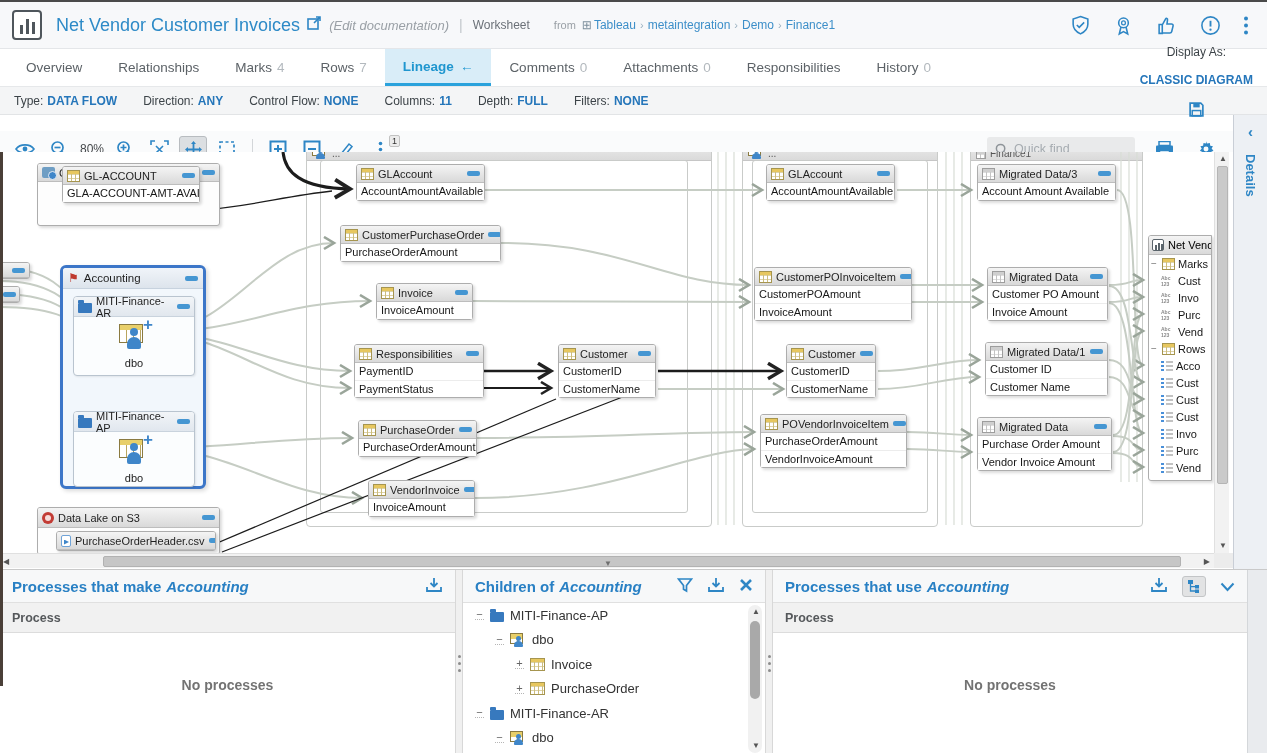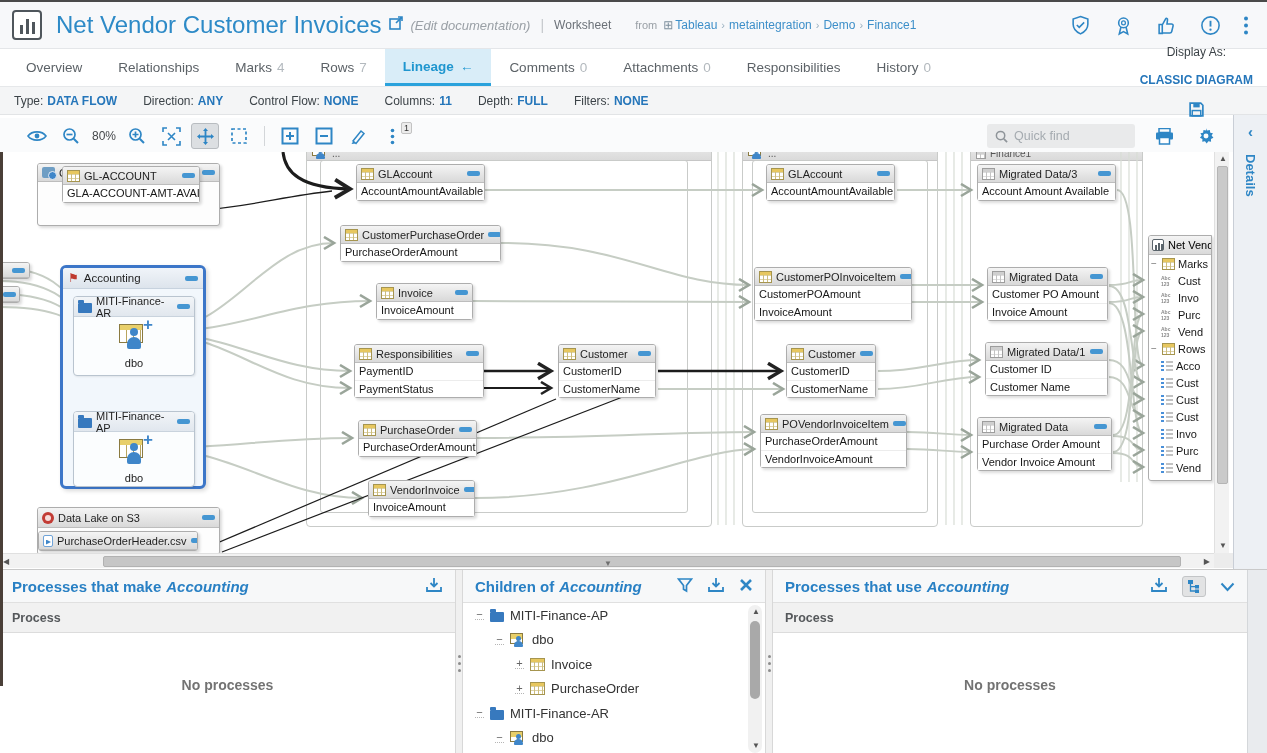--- a/index.html
+++ b/index.html
@@ -5,21 +5,21 @@
   * { margin:0; padding:0; box-sizing:border-box; }
   body { font-family:"Liberation Sans", sans-serif; background:#fff; }
   .app { position:relative; width:1267px; height:753px; overflow:hidden; background:#fff; border-top:2px solid #4a4a4a; }
 
   
   .topbar { position:absolute; left:0; top:0; width:1267px; height:47px; background:#f7f8fa; border-bottom:1px solid #e4e6e9; display:flex; align-items:center; }
   .appicon { width:30px; height:30px; border:2px solid #4f565c; border-radius:4px; margin:0 14px 0 12px; background:
     linear-gradient(#4f565c,#4f565c) 6px 13px/3px 9px no-repeat,
     linear-gradient(#4f565c,#4f565c) 12px 7px/3px 15px no-repeat,
     linear-gradient(#4f565c,#4f565c) 18px 10px/3px 12px no-repeat, #fff; }
-  .ttl { color:#2d8ac7; font-size:24px; }
+  .ttl { color:#2d8ac7; font-size:18px; }
   .extlink { margin:0 8px 0 7px; }
   .editdoc { color:#9aa0a6; font-style:italic; font-size:13px; }
   .tsep { color:#c2c6ca; margin:0 10px; font-size:14px; }
   .otype { color:#6b7178; font-size:12px; margin-right:24px; }
   .fromlbl { color:#9aa0a6; font-size:11px; margin-right:6px; }
   .crumb { color:#3d8fc9; font-size:12px; }
   .csep { color:#9ab0c0; font-size:11px; margin:0 4px; }
   .ic-tableau::before { content:"⊞"; color:#7d8f9d; font-size:12px; margin-right:2px; }
   .top-icons { margin-left:auto; display:flex; align-items:center; gap:22px; padding-right:18px; }
   .top-icons svg { display:block; }
@@ -32,21 +32,21 @@
   .tab.active .sfx { margin-left:6px; color:#1f96cf; }
 
   
   .filterbar { position:absolute; left:0; top:85px; width:1267px; height:28px; background:#f4f5f6; border-bottom:1px solid #e2e4e6; display:flex; align-items:center; font-size:12px; padding-left:14px; }
   .fitem { margin-right:26px; color:#3c4348; }
   .fitem b { color:#2576ba; font-weight:bold; margin-left:4px; }
   .fright { margin-left:auto; display:flex; align-items:center; gap:14px; padding-right:14px; color:#3c4348;flex-direction:column; }
   .fright b { color:#2576ba; }
 
   
-  .dtoolbar { position:absolute; left:0; top:116px; width:1233px; height:37px; background:#fafbfc; border-bottom:1px solid #d6d9db; display:flex; align-items:center; padding-left:20px; }
+  .dtoolbar { position:absolute; left:0; top:129px; width:1233px; height:37px; background:#fafbfc; border-bottom:1px solid #d6d9db; display:flex; align-items:center; padding-left:8px; }
   .tbtn { width:28px; height:26px; display:flex; align-items:center; justify-content:center; margin:0 3px; border-radius:3px; cursor:pointer; position:relative; }
   .tbtn.active { background:#dcdfe2; border:1px solid #b8bcc0; }
   .zoomlvl { font-size:12px; color:#45484b; margin:0 4px; }
   .tdiv { width:1px; height:20px; background:#d3d6d9; margin:0 8px; }
   .badge { position:absolute; top:-1px; right:-6px; background:#ececec; border:1px solid #c2c2c2; font-size:9px; color:#333; padding:0 2px; line-height:10px; border-radius:2px; }
   .qfind { margin-left:auto; display:flex; align-items:center; background:#e9eaeb; border-radius:3px; width:148px; height:24px; padding:0 8px; gap:6px; }
   .qfind input { border:none; background:transparent; outline:none; font-size:12.5px; color:#555; width:100px; font-family:"Liberation Sans",sans-serif; }
   .qfind input::placeholder { color:#a5abb0; }
   .tb-right { display:flex; align-items:center; gap:8px; margin:0 10px 0 12px; }
 
@@ -523,21 +523,21 @@
         <div class="dbo-lbl">dbo</div>
       </div>
     </div>
 
     <div class="tn" style="left:37px; top:355px; width:183px; height:48px; background:#fdfdfd;">
       <div class="tn-h" style="height:20px;">
             <span class="ic-s3"></span>
             <span>Data Lake on S3</span>
             <span class="minus"></span>
           </div>
-      <div class="tn" style="left:0; top:23px; width:160px;">
+      <div class="tn" style="left:18px; top:23px; width:160px;">
         <div class="tn-h">
               <span class="ic-csv"></span>
               <span>PurchaseOrderHeader.csv</span>
               <span class="minus"></span>
             </div>
       </div>
     </div>
 
     <div class="tn" style="left:356px; top:12px; width:129px;">
       <div class="tn-h">

